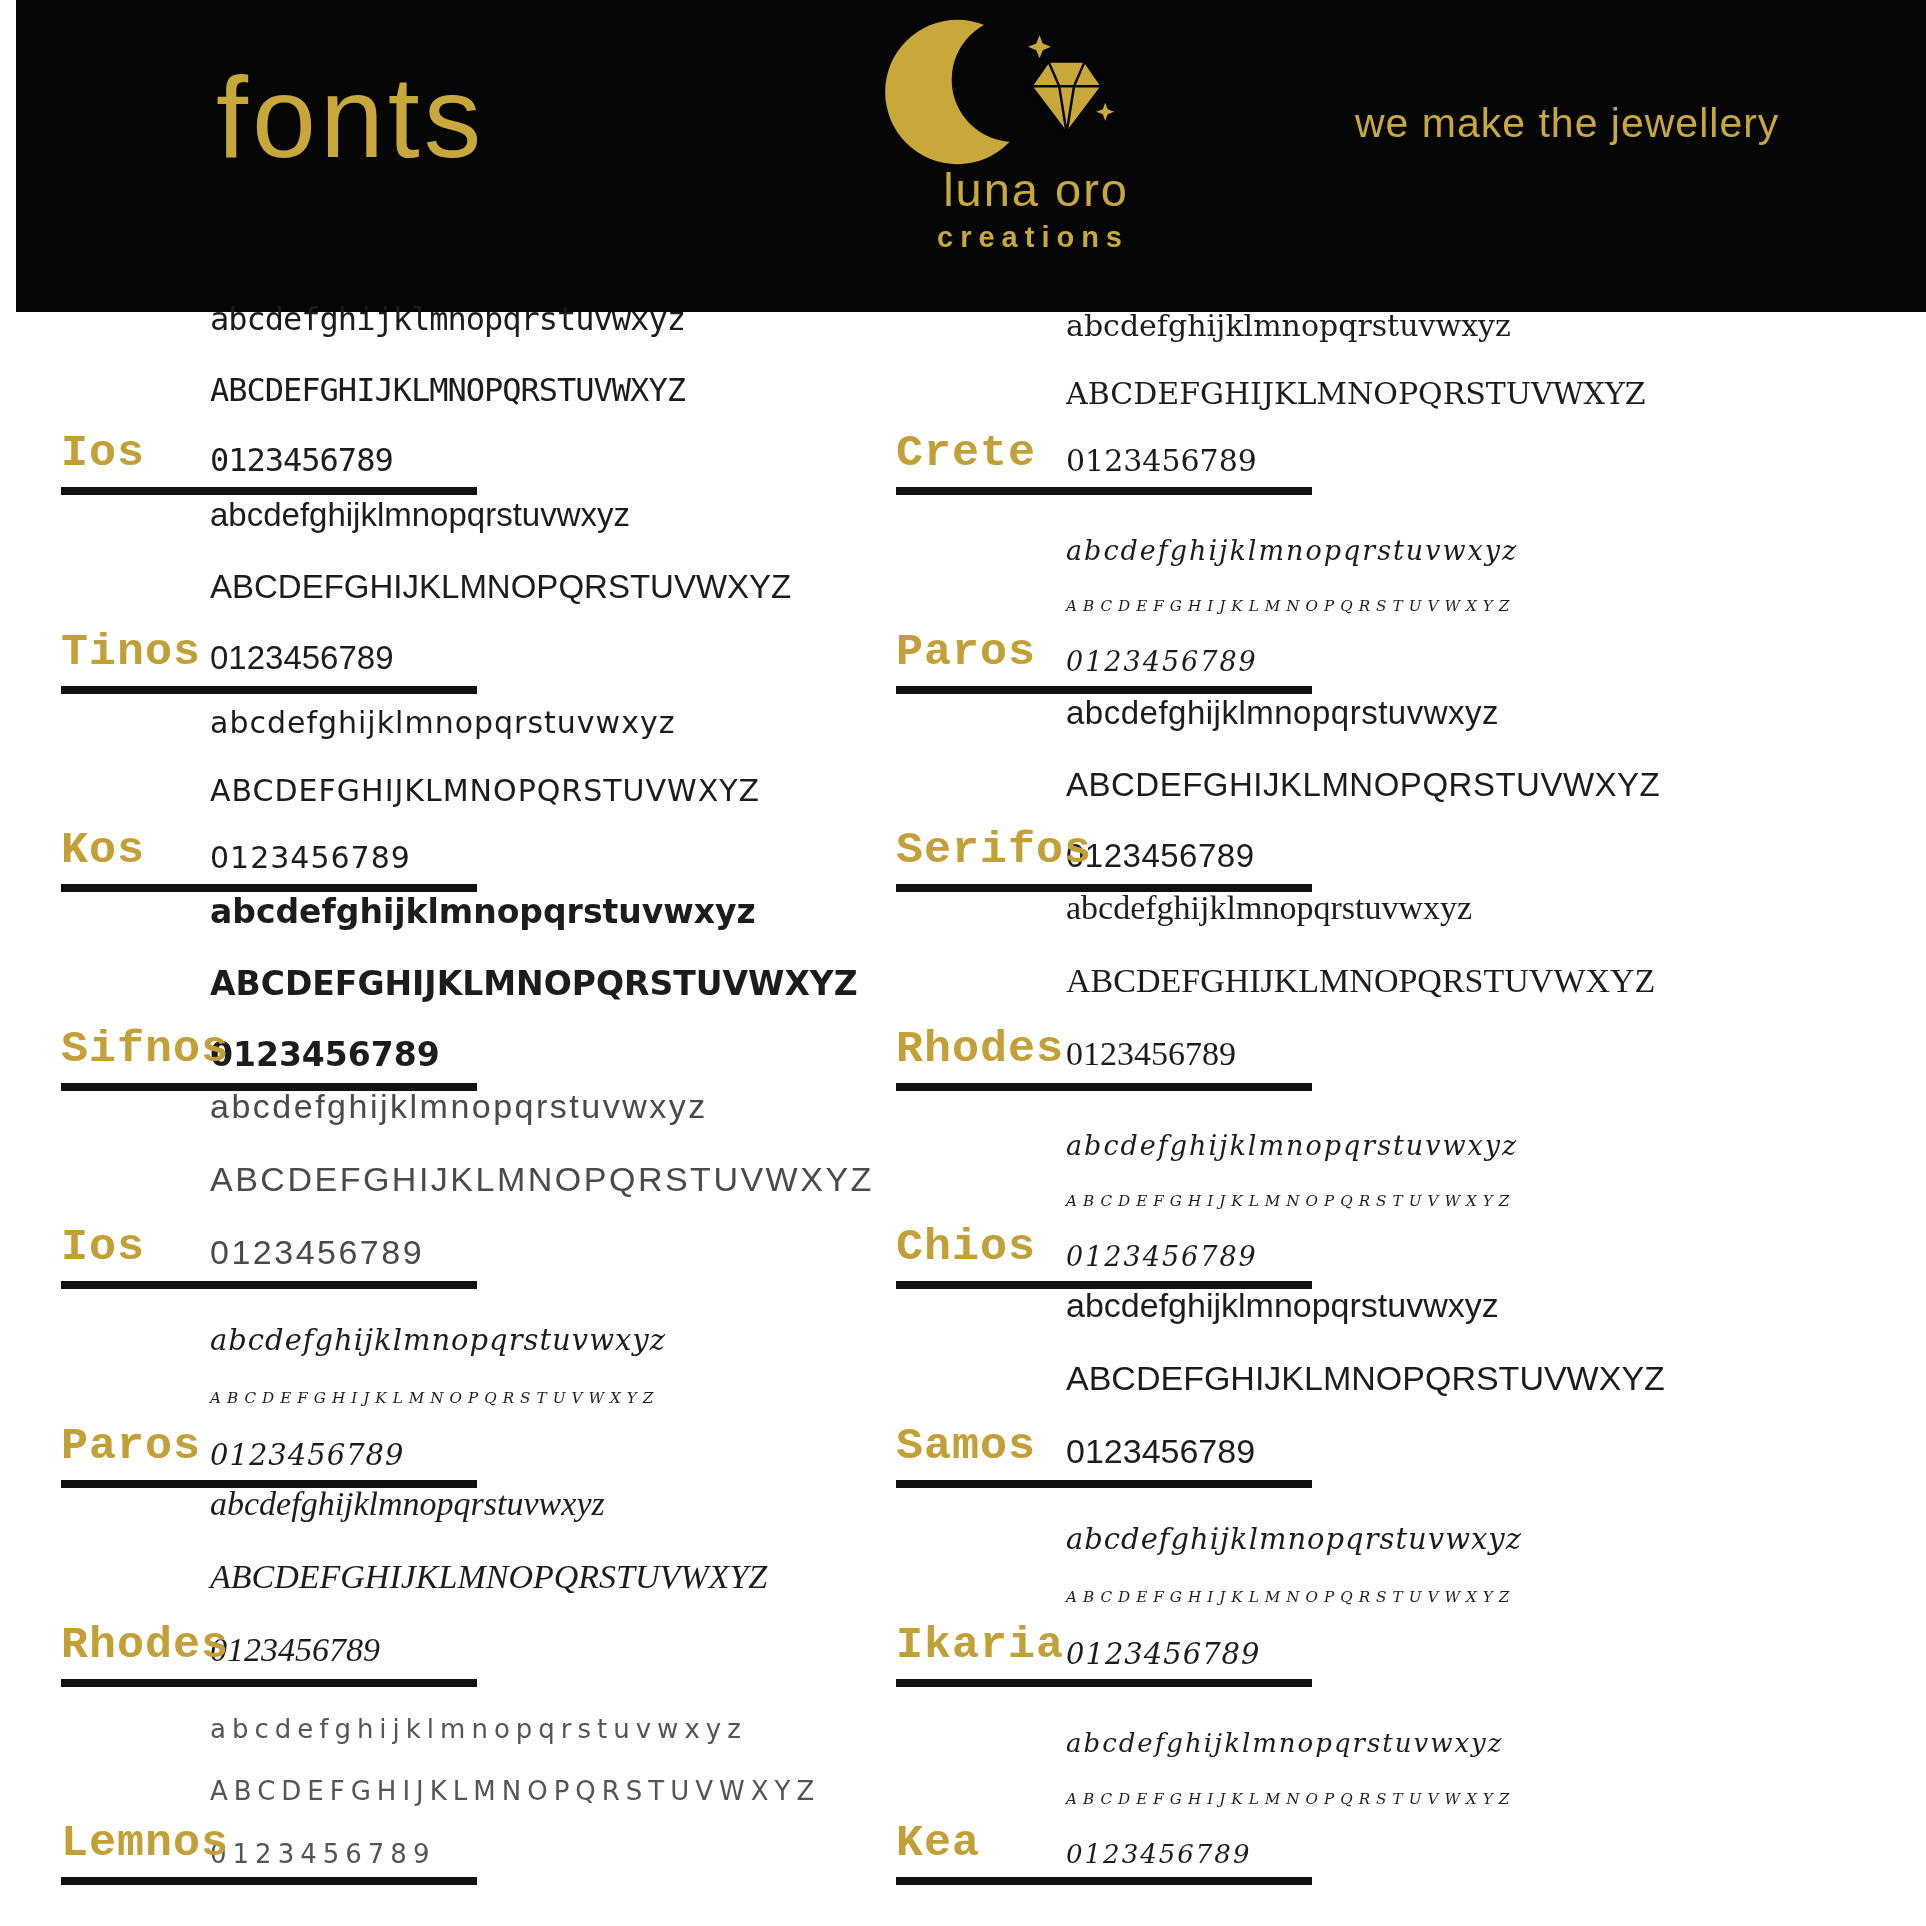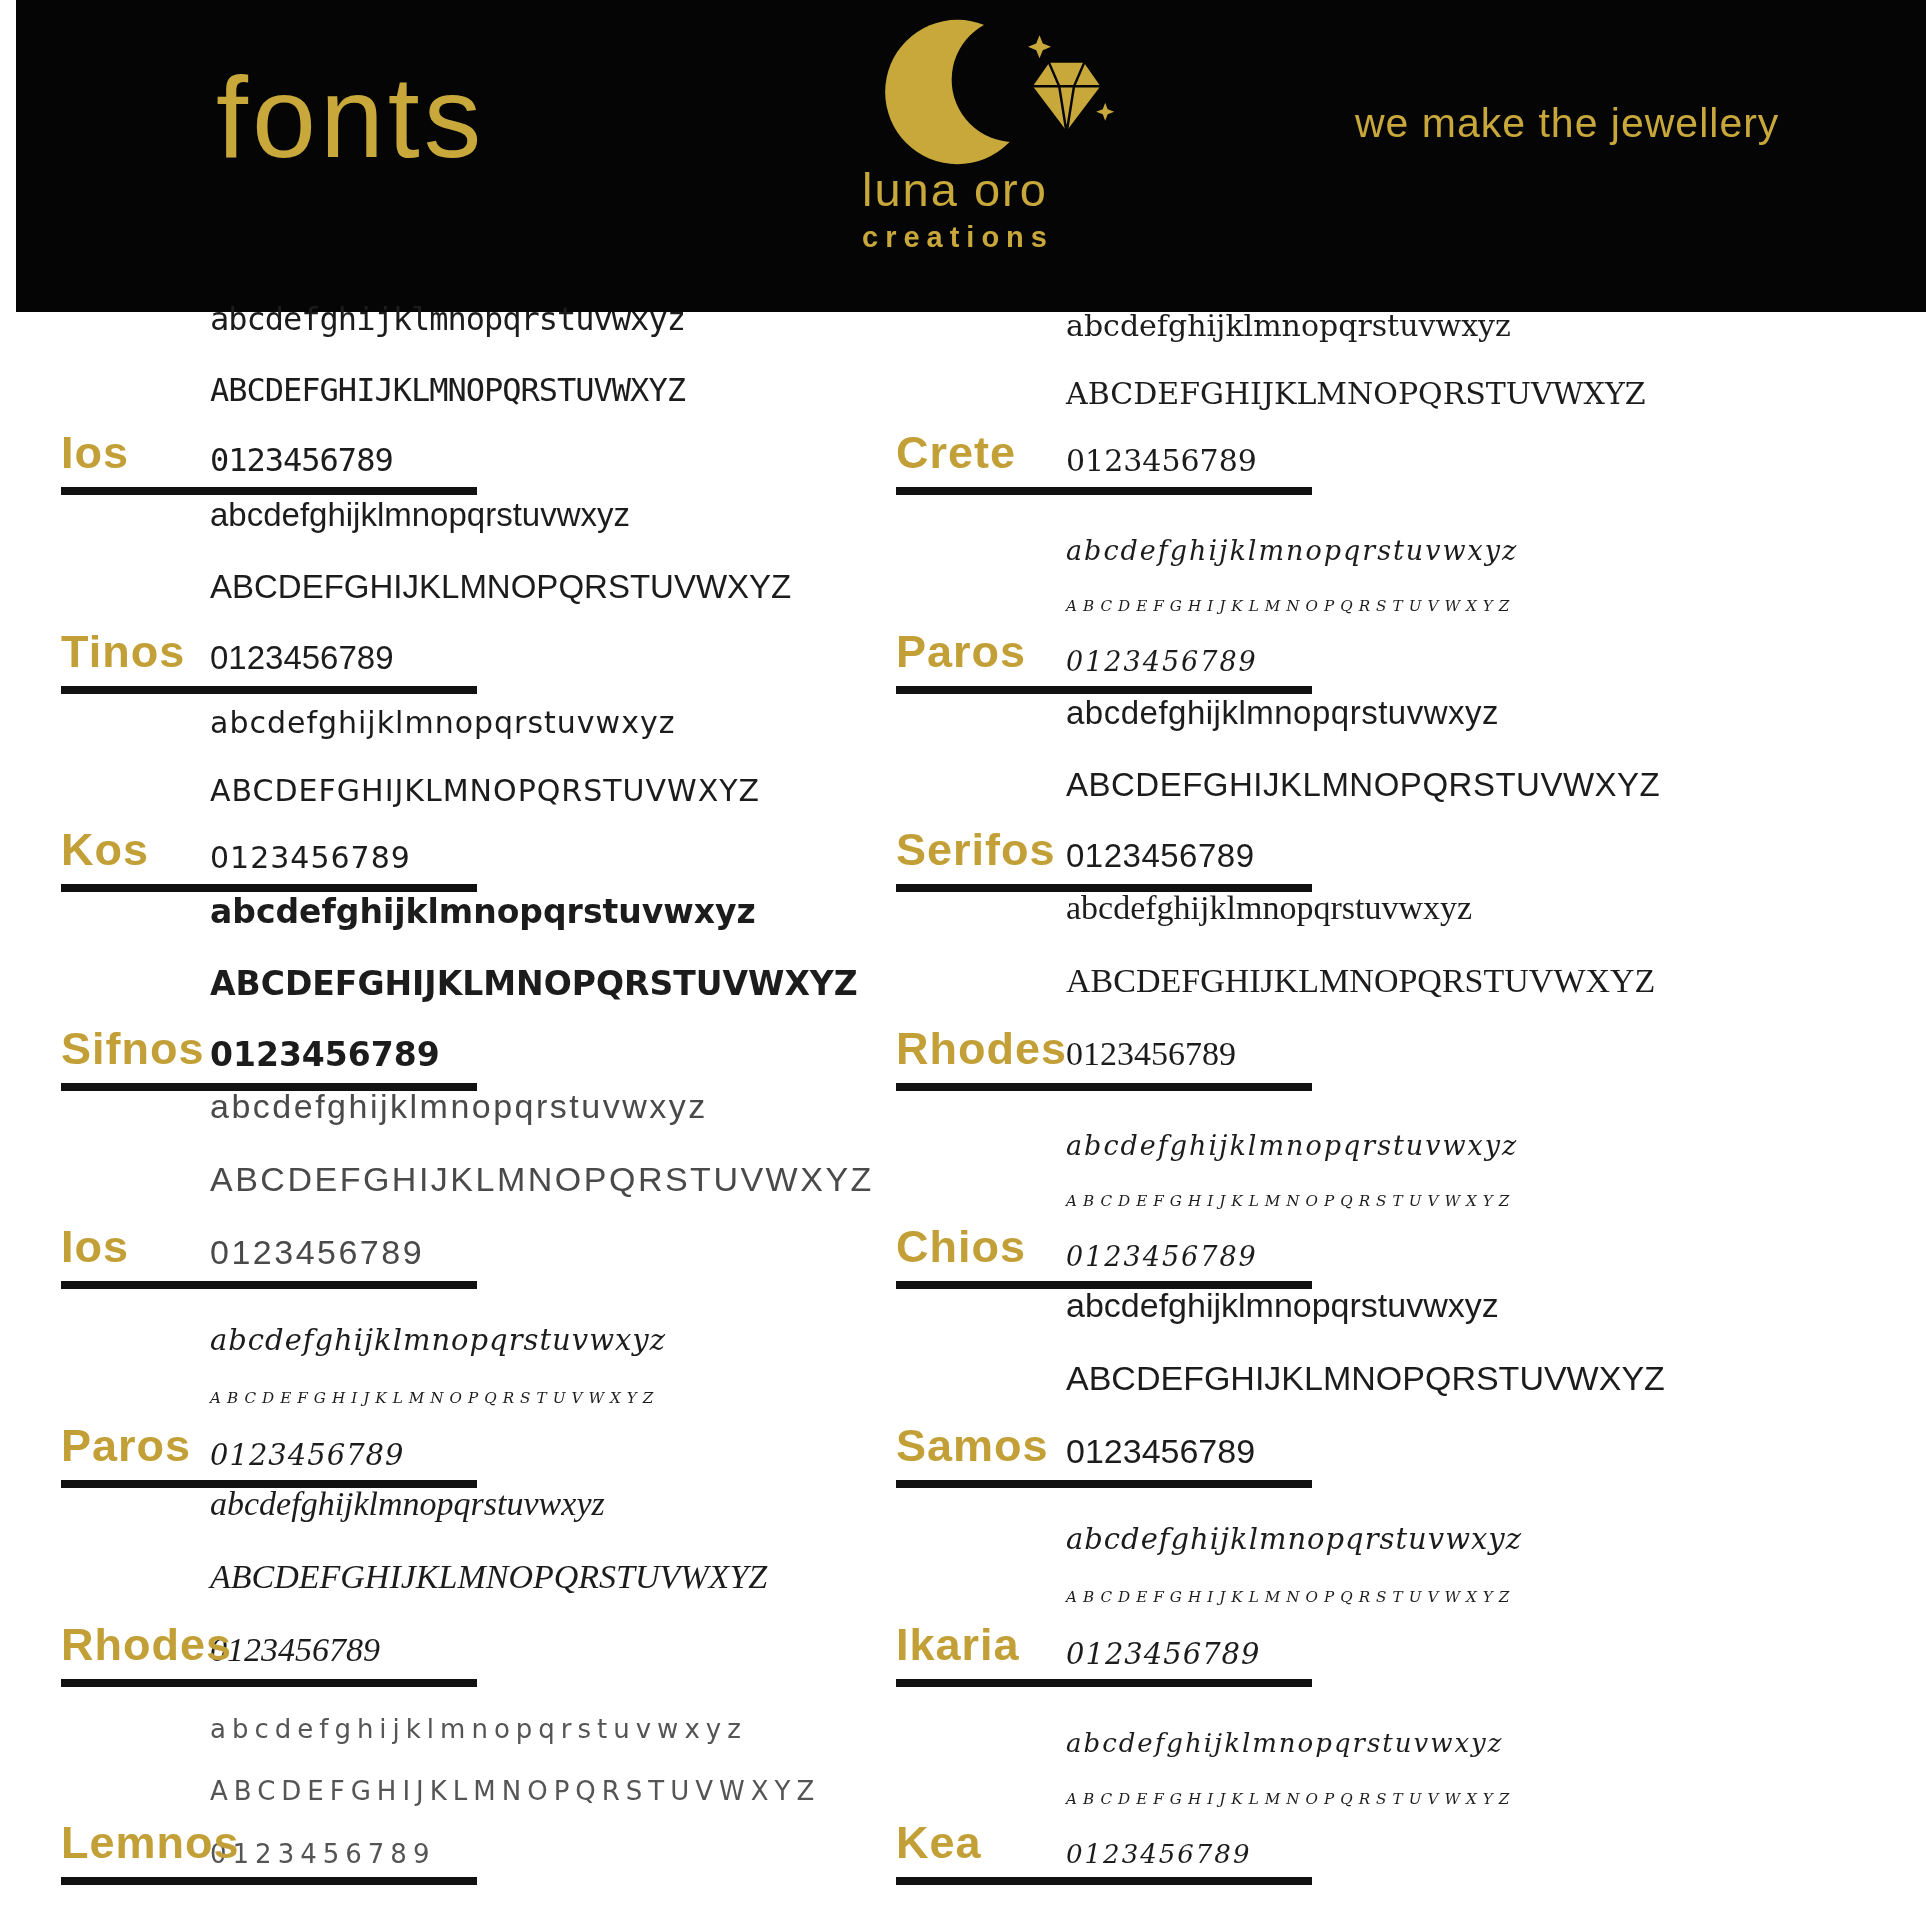--- a/index.html
+++ b/index.html
@@ -3,31 +3,31 @@
 <meta charset="utf-8">
 <style>
   html,body{margin:0;padding:0;background:#ffffff;}
   .page{position:relative;width:1927px;height:1927px;background:#ffffff;overflow:hidden;
         font-family:"Liberation Sans",sans-serif;}
 
   
   .header{position:absolute;left:16px;top:0;width:1927px;height:312px;background:#050505;}
   .title{position:absolute;left:200px;top:51px;color:#c9a83b;font-size:115px;
          font-family:"Liberation Sans",sans-serif;letter-spacing:4px;font-weight:400;}
-  .logo{position:absolute;left:846px;top:14px;width:267px;text-align:left;color:#c9a83b;}
+  .logo{position:absolute;left:846px;top:14px;width:267px;text-align:right;color:#c9a83b;}
   .logo svg{display:block;margin:0 auto;}
   .brand{font-size:47px;letter-spacing:2px;margin-top:-8px;font-weight:400;}
   .sub{font-size:29px;letter-spacing:7px;margin-top:4px;font-weight:700;}
   .tagline{position:absolute;left:1339px;top:95px;color:#c9a83b;font-size:41px;line-height:56px;
            letter-spacing:1px;}
 
   
   .font-row{position:absolute;height:178px;width:851px;}
   .flabel{position:absolute;left:0;bottom:16px;color:#c2a037;font-size:45px;font-weight:700;
-          letter-spacing:1px;font-family:Liberation Sans, sans-serif;}
+          letter-spacing:1px;font-family:Liberation Mono, monospace;}
   .rule{position:absolute;left:0;bottom:0;width:416px;height:8px;background:#111;}
   .sample{position:absolute;bottom:14px;color:#1c1c1c;}
   .line{white-space:nowrap;line-height:1.32;margin-top:28px;}
 
   
   .s-mono       .line{font-family:"DejaVu Sans Mono",monospace;font-size:32px;letter-spacing:-1px;}
   .s-rounded    .line{font-family:"Liberation Sans",sans-serif;font-size:33px;}
   .s-hand       .line{font-family:"DejaVu Sans",sans-serif;font-size:30px;letter-spacing:1px;}
   .s-geobold    .line{font-family:"DejaVu Sans",sans-serif;font-weight:bold;font-size:33px;}
   .s-thin       .line{font-family:"Liberation Sans",sans-serif;font-size:34px;letter-spacing:2.5px;color:#4a4a4a;}

